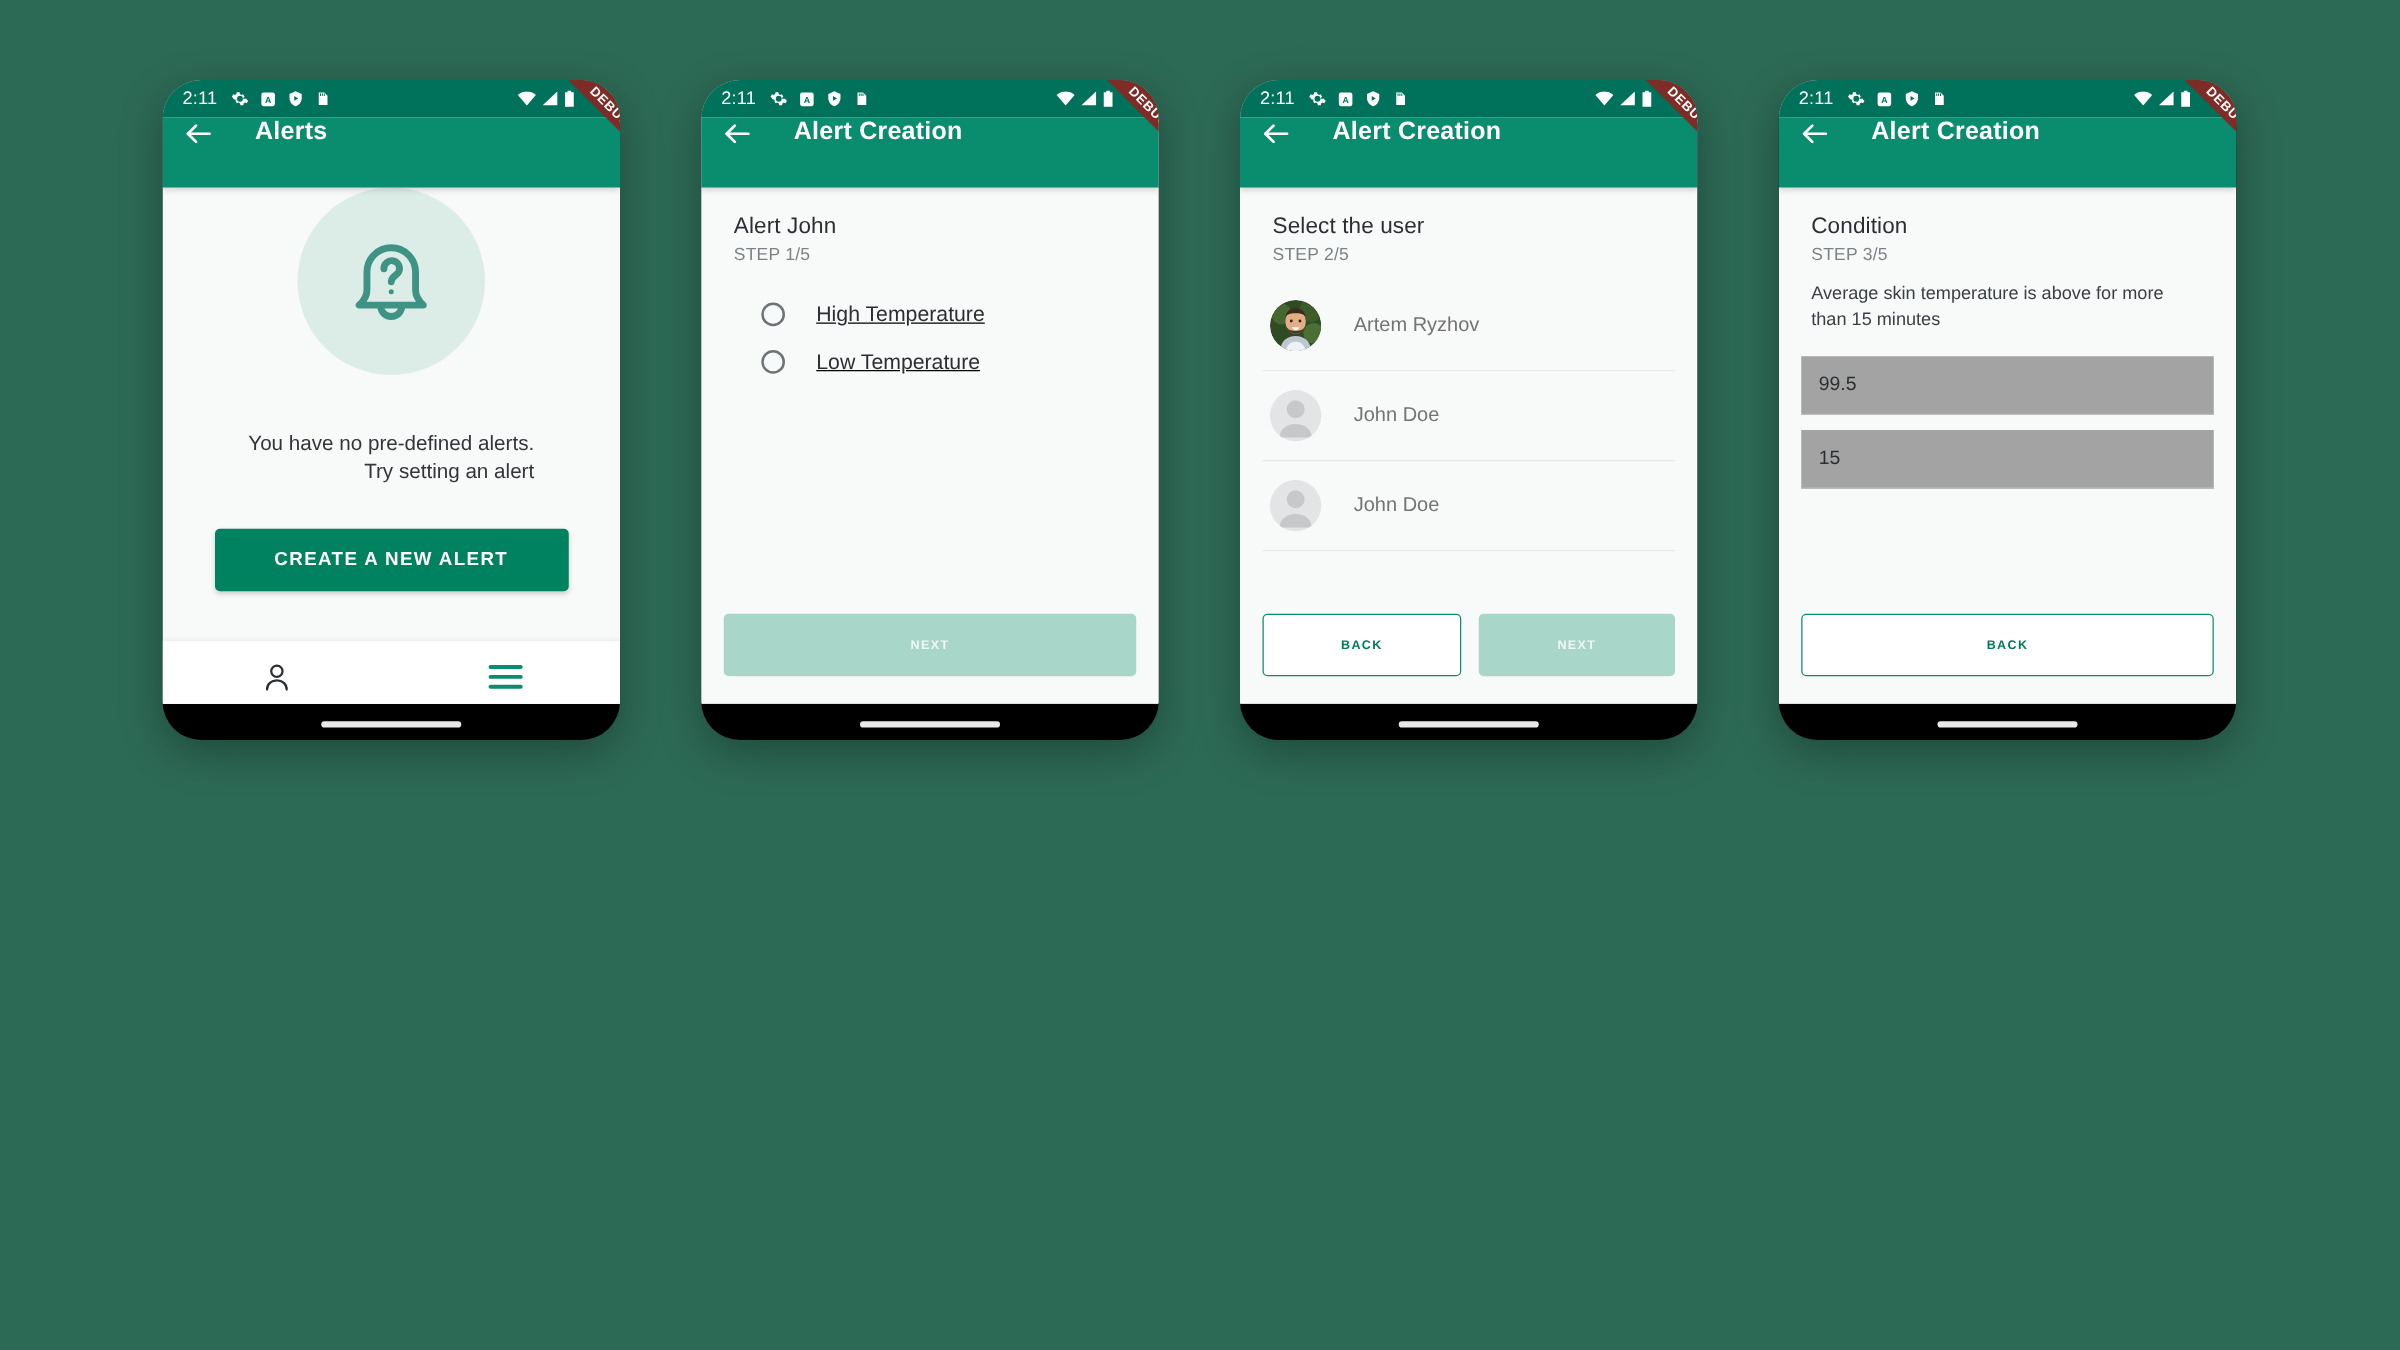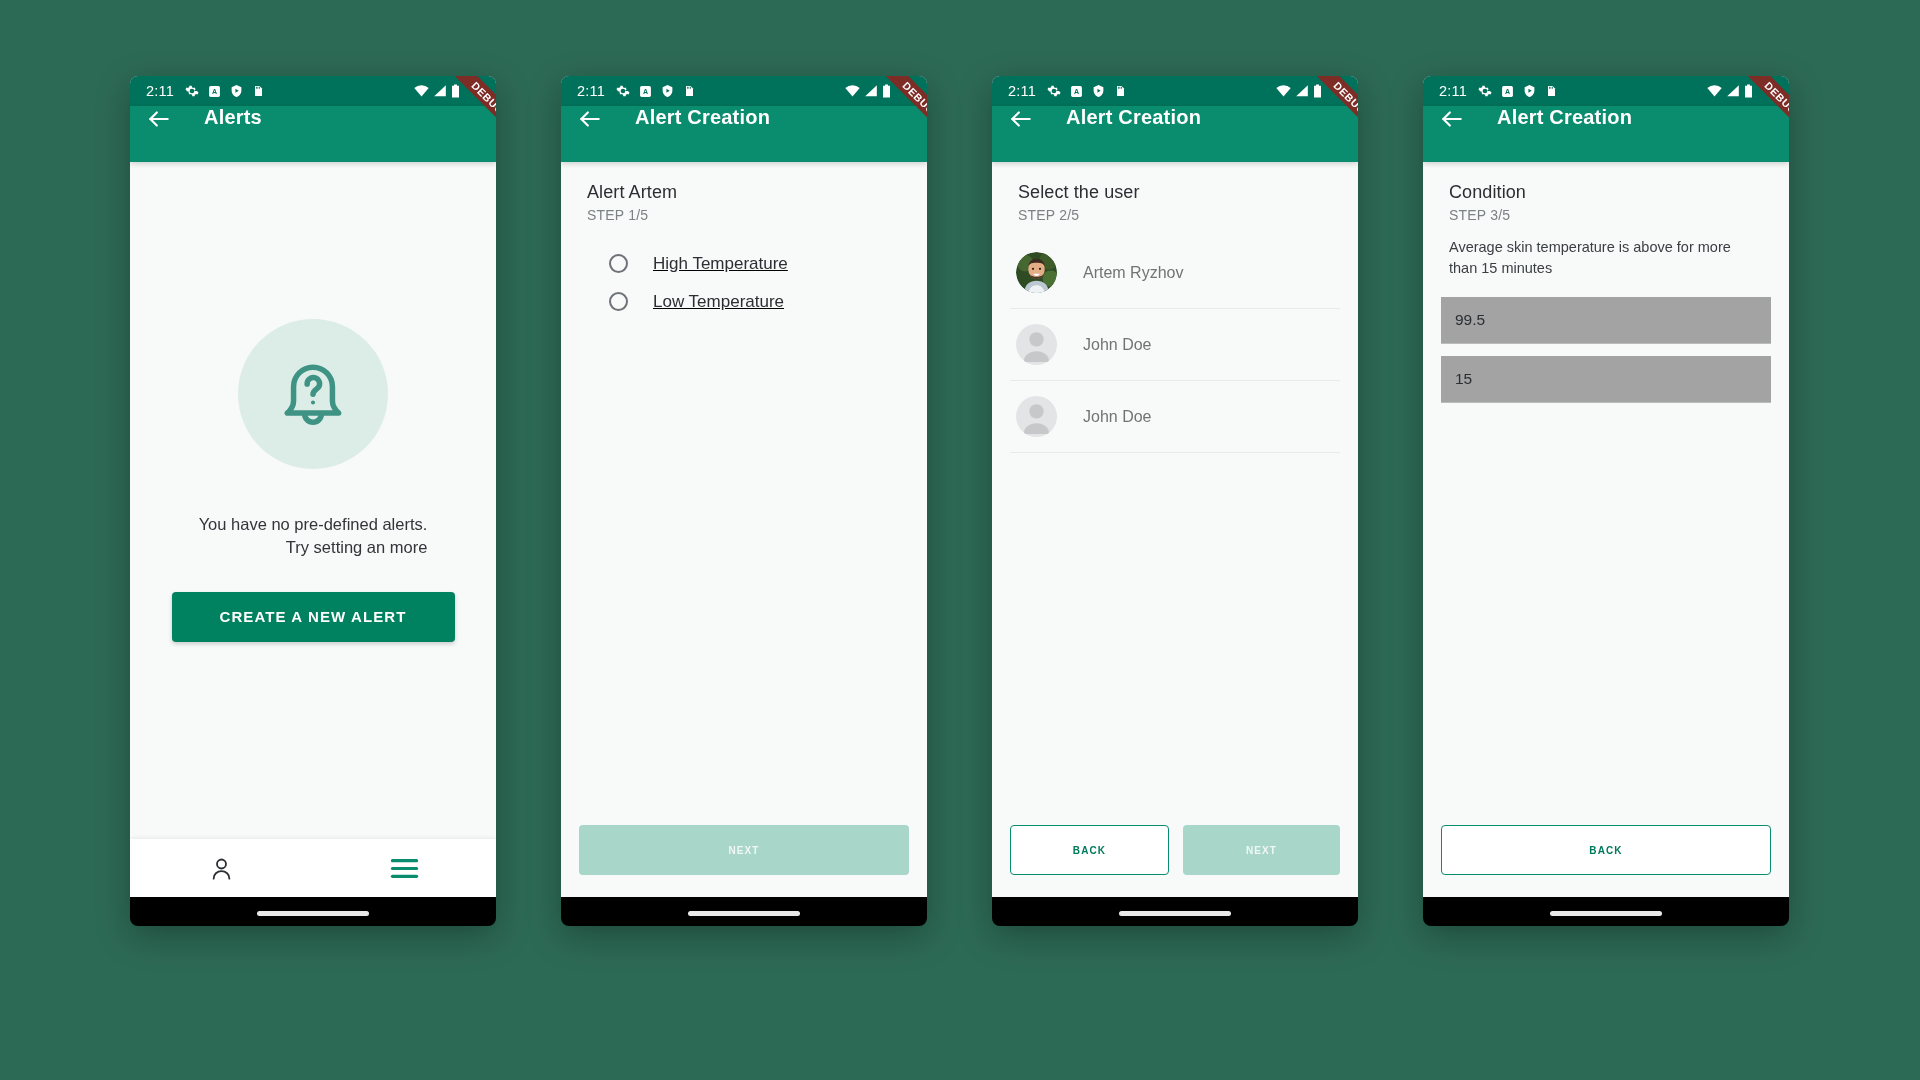--- a/index.html
+++ b/index.html
@@ -7,25 +7,25 @@
     width: 1920px; height: 1080px;
     background: #2d6a56;
     font-family: "Liberation Sans", sans-serif;
     overflow: hidden;
   }
   #stage { position: relative; width: 1920px; height: 1080px; }
 
   
   .phone {
     position: absolute;
-    top: 76px;
+    top: 64px;
     width: 366px;
-    height: 850px;
+    height: 528px;
     background: #000;
-    border-radius: 8px;
+    border-radius: 31px;
     box-shadow: 0 10px 34px rgba(0,0,0,0.30);
     overflow: hidden;
   }
   .phone.p1 { left: 130px; }
   .phone.p2 { left: 561px; }
   .phone.p3 { left: 992px; }
   .phone.p4 { left: 1423px; width: 366px; }
 
   .screen {
     position: absolute; inset: 0 0 29px 0;
@@ -254,21 +254,21 @@
           <div class="bell-circle">
             <svg width="88" height="88" viewBox="0 0 24 24" fill="none" stroke="#3f9384" stroke-width="1.5" stroke-linecap="round" stroke-linejoin="round">
               <path d="M5 17.2h14c-1.1-1-1.7-2-1.7-3.3V10a5.3 5.3 0 10-10.6 0v3.9c0 1.3-.6 2.3-1.7 3.3z"></path>
               <path d="M9.7 17.4a2.3 2.3 0 004.6 0"></path>
               <path d="M10.4 9.3a1.7 1.7 0 113.2.7c-.4.7-1.6 1-1.6 2.1"></path>
               <circle cx="12" cy="14.3" r="0.55" fill="#3f9384" stroke="none"></circle>
             </svg>
           </div>
           <div class="empty-text">
             <div>You have no pre-defined alerts.</div>
-            <div>Try setting an more</div>
+            <div>Try setting an alert</div>
           </div>
           <button class="primary-btn">CREATE A NEW ALERT</button>
         </div>
 
         <div class="bottom-nav">
           <div class="nav-item">
             <svg width="27" height="27" viewBox="0 0 24 24" fill="none" stroke="#2b2f33" stroke-width="1.6" stroke-linecap="round">
                 <circle cx="12" cy="8" r="4"></circle>
                 <path d="M5 21c0-3.9 3.1-6.6 7-6.6s7 2.7 7 6.6"></path>
               </svg>
@@ -330,21 +330,21 @@
       <div class="appbar">
         <svg class="back-arrow" viewBox="0 0 24 24" fill="none" stroke="#fff" stroke-width="2" stroke-linecap="round" stroke-linejoin="round">
             <line x1="20" y1="12" x2="4" y2="12"></line>
             <polyline points="10,6 4,12 10,18"></polyline>
           </svg>
         <span class="appbar-title">Alert Creation</span>
       </div>
 
       <div class="body">
         <div class="step-head">
-          <div class="step-title">Alert Artem</div>
+          <div class="step-title">Alert John</div>
           <div class="step-sub">STEP 1/5</div>
         </div>
 
         <div class="radio-list">
           <div class="radio-row">
             <span class="radio-circle"></span>
             <span class="radio-label">High Temperature</span>
           </div>
           <div class="radio-row">
             <span class="radio-circle"></span>

